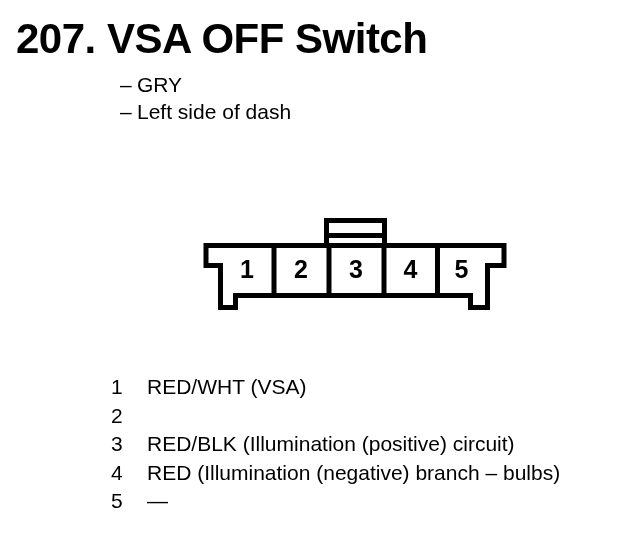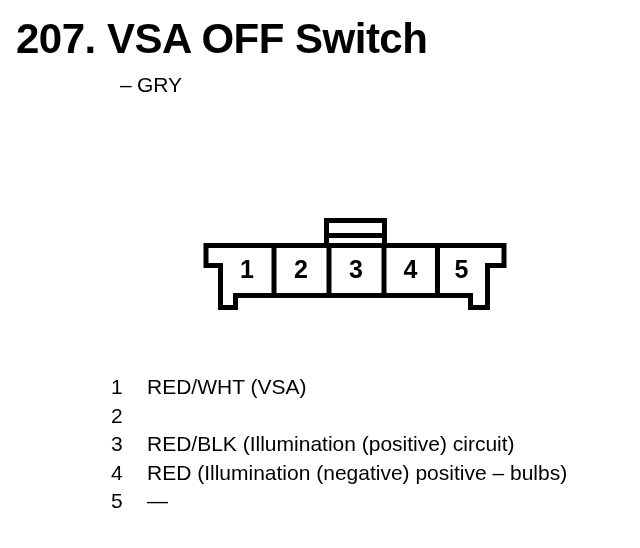--- a/index.html
+++ b/index.html
@@ -74,20 +74,23 @@
 </style>
 </head>
 <body>
 
 <div class="page-title">207. VSA OFF Switch</div>
 
 <div class="notes">
   <div class="note-line">
     <span class="dash">–</span><span>GRY</span>
   </div>
+  <div class="note-line">
+    <span class="dash">–</span><span>Left side of dash</span>
+  </div>
 </div>
 
 <div class="connector-figure">
   <svg viewBox="190 205 330 115" xmlns="http://www.w3.org/2000/svg">
 
     <g>
       <rect x="326.5" y="220.5" width="58" height="25" fill="#ffffff" stroke="#000000" stroke-width="5"></rect>
       <line x1="326.5" y1="235.5" x2="384.5" y2="235.5" stroke="#000000" stroke-width="5"></line>
     </g>
 
@@ -113,19 +116,19 @@
   </div>
   <div class="pin-row">
     <span class="pin-num">2</span>
   </div>
   <div class="pin-row">
     <span class="pin-num">3</span>
       <span class="pin-desc">RED/BLK (Illumination (positive) circuit)</span>
   </div>
   <div class="pin-row">
     <span class="pin-num">4</span>
-      <span class="pin-desc">RED (Illumination (negative) positive – bulbs)</span>
+      <span class="pin-desc">RED (Illumination (negative) branch – bulbs)</span>
   </div>
   <div class="pin-row">
     <span class="pin-num">5</span>
       <span class="pin-desc">—</span>
   </div>
 </div>
 
 </body></html>

